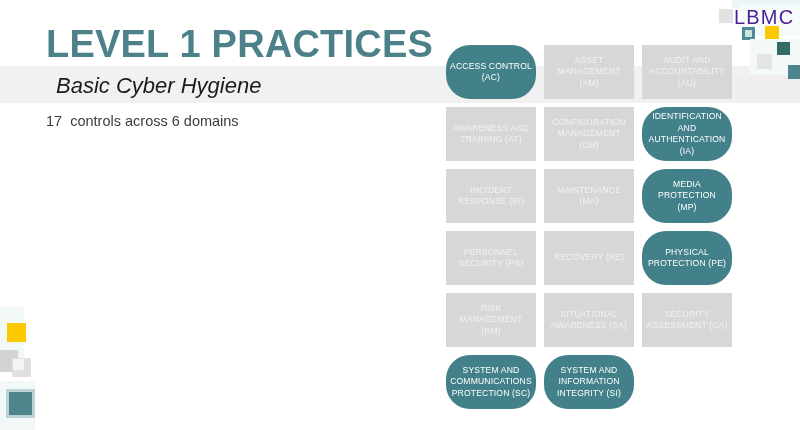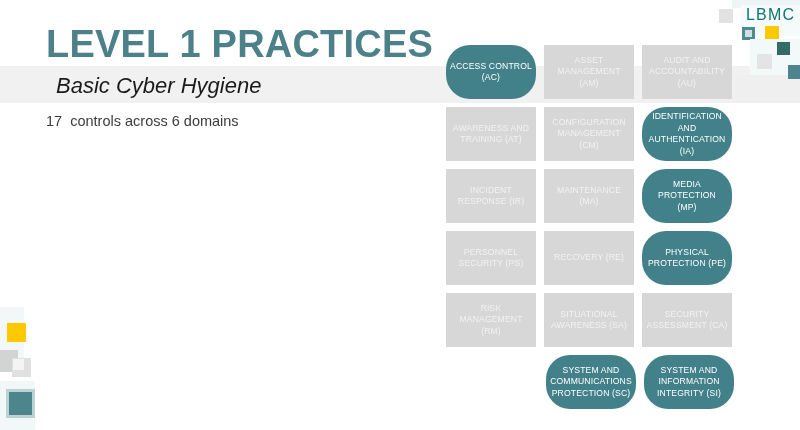--- a/index.html
+++ b/index.html
@@ -70,21 +70,21 @@
     left: 446px;
     top: 45px;
     width: 288px;
   }
   .grid-row {
     display: flex;
     gap: 8px;
     margin-bottom: 8px;
   }
   .grid-row.centered {
-    justify-content: flex-end;
+    justify-content: flex-start;
   }
   .cell {
     width: 90px;
     height: 54px;
     display: flex;
     align-items: center;
     justify-content: center;
     text-align: center;
     box-sizing: border-box;
     padding: 2px 3px;
@@ -118,24 +118,24 @@
   }
   .lg-panel-b {
     left: 33px; top: 5px; width: 59px; height: 31px;
     background: #f5fafa;
   }
   .lg-sq1 {
     left: 11px; top: 9px; width: 14px; height: 14px;
     background: #e2e2e2;
   }
   .lg-text {
-    left: 38px; top: 6px;
-    font-size: 16px;
+    left: 26px; top: 6px;
+    font-size: 20px;
     letter-spacing: 1.2px;
-    color: #0f766e;
+    color: #4c1d95;
     font-weight: normal;
   }
   .lg-sq2 {
     left: 34px; top: 27px; width: 13px; height: 13px;
     background: #4e8a91;
   }
   .lg-sq2::after {
     content: "";
     position: absolute;
     left: 3px; top: 3px; width: 7px; height: 7px;

